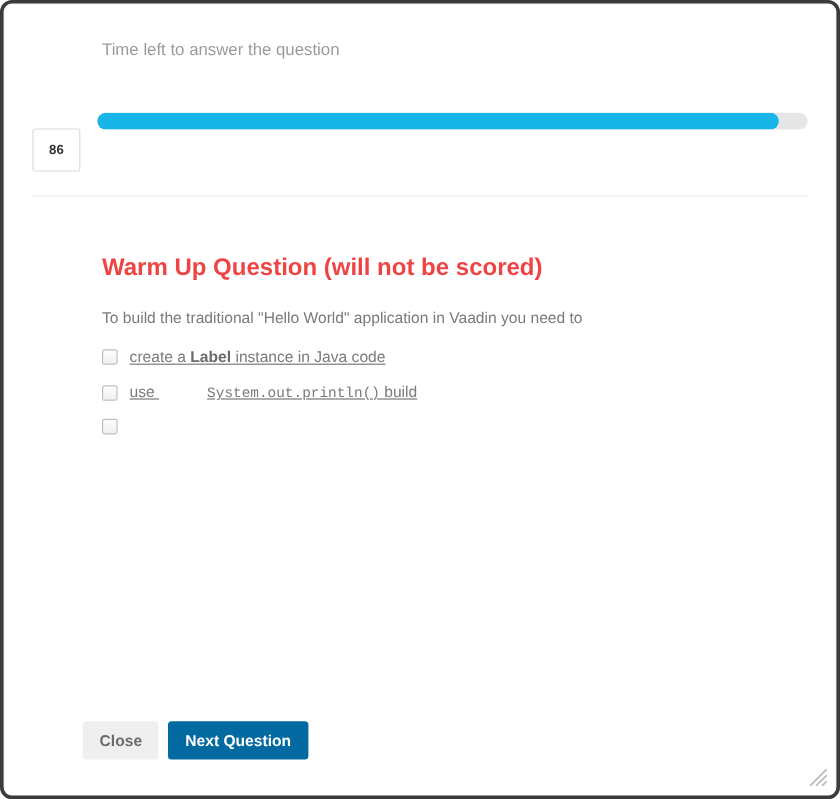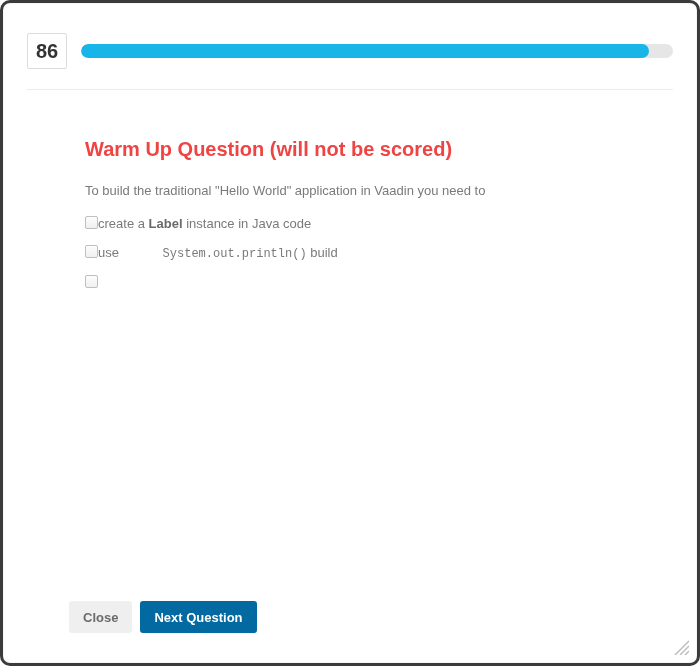--- a/index.html
+++ b/index.html
@@ -45,22 +45,23 @@
 
   .timer-box {
     width: 40px;
     height: 36px;
     border: 1px solid #dcdcdc;
     border-radius: 2px;
     display: flex;
     align-items: center;
     justify-content: center;
     font-weight: 700;
-    font-size: 20px;
+    font-size: 11px;
     color: #333;
+    margin-top: 48px;
   }
 
   .progress-track {
     flex: 1;
     height: 14px;
     background: #e6e6e6;
     border-radius: 7px;
     position: relative;
     overflow: hidden;
   }
@@ -87,24 +88,26 @@
 
   .question-text {
     font-size: 13px;
     color: #7a7a7a;
     margin-bottom: 18px;
   }
 
   .option-list { list-style: none; }
   .option-item {
     display: flex;
+    align-items: center;
     font-size: 13px;
     color: #7a7a7a;
     margin-bottom: 14px;
-    gap: 0;
+    gap: 10px;
+    text-decoration: underline;
   }
   .option-item .cb {
     width: 13px; height: 13px;
     border: 1px solid #bfbfbf;
     border-radius: 2px;
     background: linear-gradient(#fdfdfd,#f0f0f0);
     flex-shrink: 0;
     cursor: pointer;
   }
   .option-item b { color: #6a6a6a; font-weight: 700; }
@@ -153,20 +156,21 @@
     pointer-events: none;
   }
 </style>
 </head>
 <body>
 
 <div class="frame">
   <div class="inner">
     <div class="content">
 
+      <div class="timer-label">Time left to answer the question</div>
 
       <div class="timer-row">
         <div class="timer-box">86</div>
         <div class="progress-track">
           <div class="progress-fill" style="width:96%"></div>
         </div>
       </div>
 
       <div class="question-area">
         <div class="question-title">Warm Up Question (will not be scored)</div>

